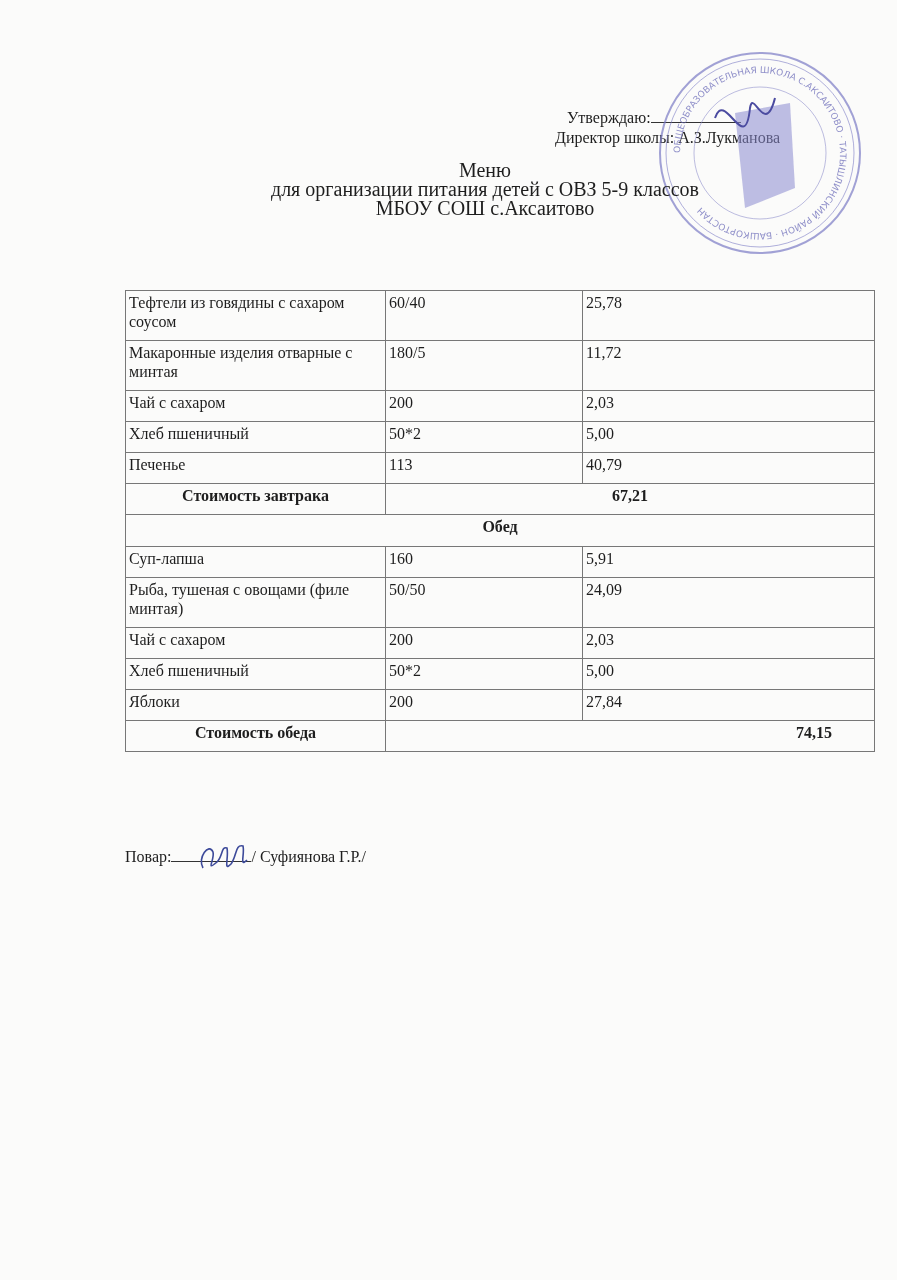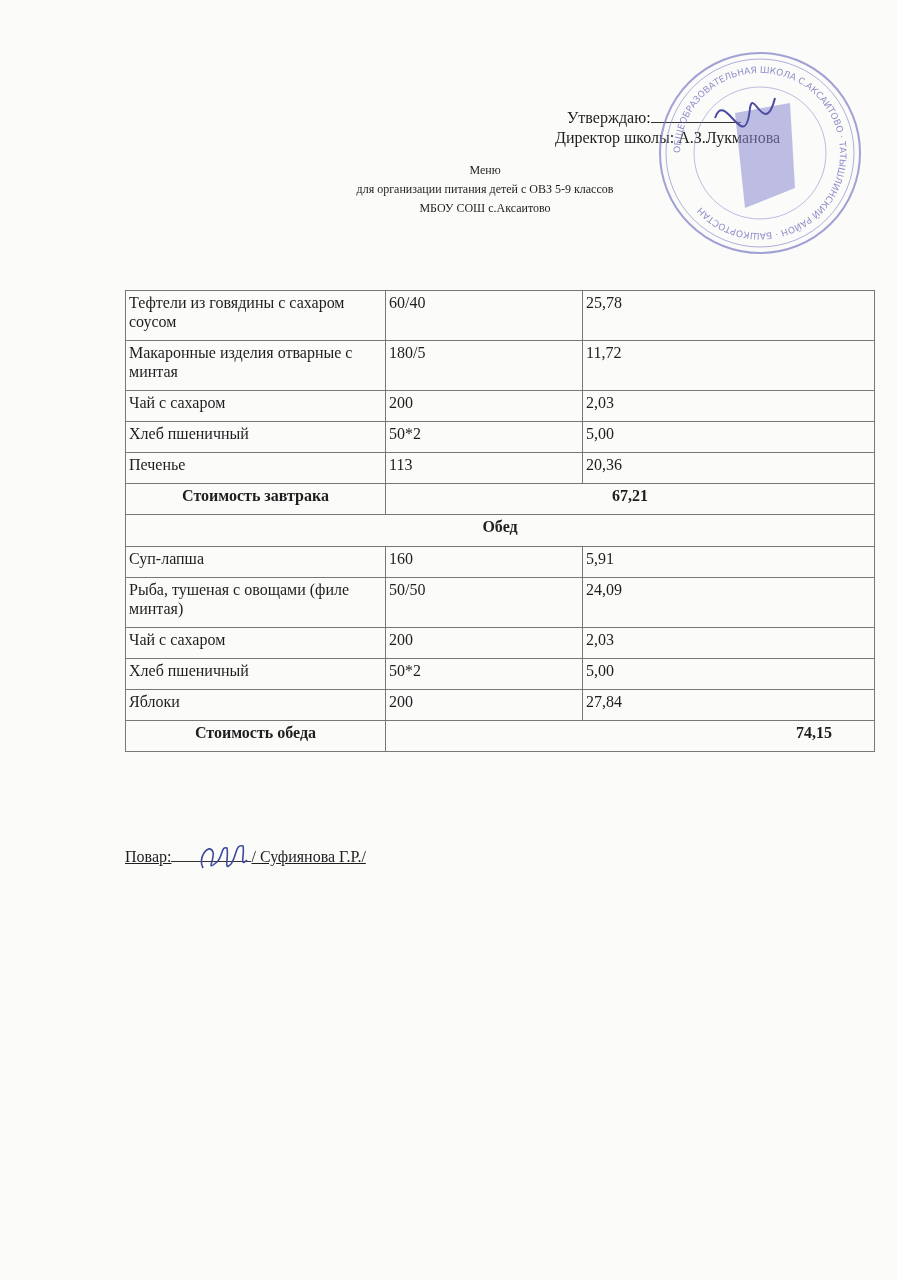--- a/index.html
+++ b/index.html
@@ -3,34 +3,34 @@
 <meta charset="utf-8">
 <style>
   html, body { margin: 0; padding: 0; }
   body {
     width: 897px; height: 1280px; background: #fbfbfa; position: relative; overflow: hidden;
     font-family: "Liberation Serif", "DejaVu Serif", serif; color: #1e1e1e;
   }
   .approve { position: absolute; top: 99px; left: 555px; font-size: 16px; line-height: 20px; margin-top: 9px; }
   .approve .l1 { padding-left: 12px; }
   .approve .sigline { display: inline-block; width: 90px; border-bottom: 1px solid #333; height: 14px; vertical-align: baseline; }
-  .title { position: absolute; top: 161px; left: 250px; width: 470px; text-align: center; font-size: 12px; line-height: 19px; }
+  .title { position: absolute; top: 161px; left: 250px; width: 470px; text-align: center; font-size: 20px; line-height: 19px; }
   table.menu {
     position: absolute; top: 290px; left: 125px; width: 750px; border-collapse: collapse; font-size: 16px;
   }
   table.menu td { border: 1px solid #777; padding: 2px 3px; vertical-align: top; line-height: 19px; }
   .c1 { width: 253px; } .c2 { width: 190px; }
   .sect td { text-align: center; font-weight: bold; height: 27px; vertical-align: middle; }
   .r1 td { height: 45px; }
   .r2 td { height: 26px; }
   .cost td { font-weight: bold; height: 26px; vertical-align: middle; }
   .cost .lbl { text-align: center; }
   .cost .val-center { text-align: center; }
   .cost .val-right { text-align: right; padding-right: 42px; }
-  .cook { position: absolute; top: 847px; left: 125px; font-size: 16px; text-decoration: underline; }
+  .cook { position: absolute; top: 847px; left: 125px; font-size: 16px; }
   .cook .line { display: inline-block; width: 80px; border-bottom: 1px solid #333; height: 14px; }
   .stamp { position: absolute; left: 655px; top: 48px; width: 210px; height: 210px; }
   .sig { position: absolute; }
 </style>
 </head>
 <body>
 
 <div class="approve">
   <div class="l1"><span>Утверждаю:</span><span class="sigline"></span></div>
   <div><span>Директор школы:</span> <span>А.З.Лукманова</span></div>
@@ -72,21 +72,21 @@
     <td>2,03</td>
   </tr>
   <tr class="r2">
     <td>Хлеб пшеничный</td>
     <td>50*2</td>
     <td>5,00</td>
   </tr>
   <tr class="r2">
     <td>Печенье</td>
     <td>113</td>
-    <td>20,36</td>
+    <td>40,79</td>
   </tr>
   <tr class="cost">
     <td class="lbl">Стоимость завтрака</td>
     <td colspan="2" class="val-center">67,21</td>
   </tr>
   <tr class="sect">
         <td colspan="3">Обед</td>
       </tr>
   <tr class="r2">
     <td>Суп-лапша</td>

